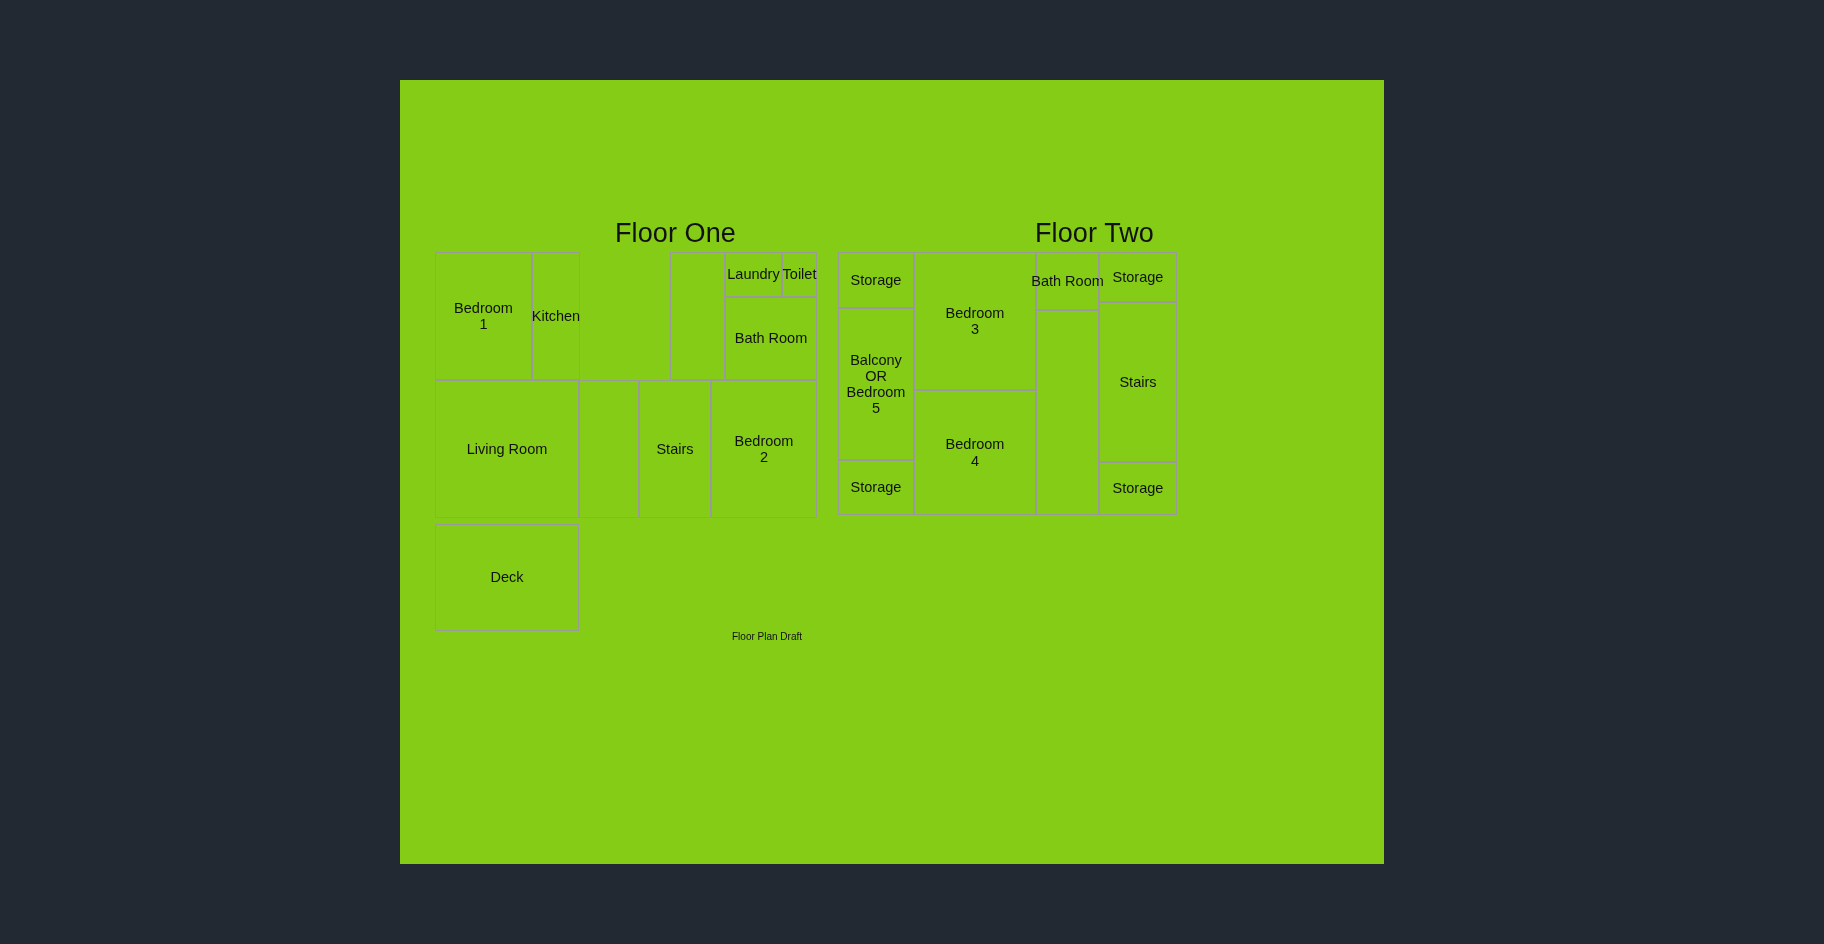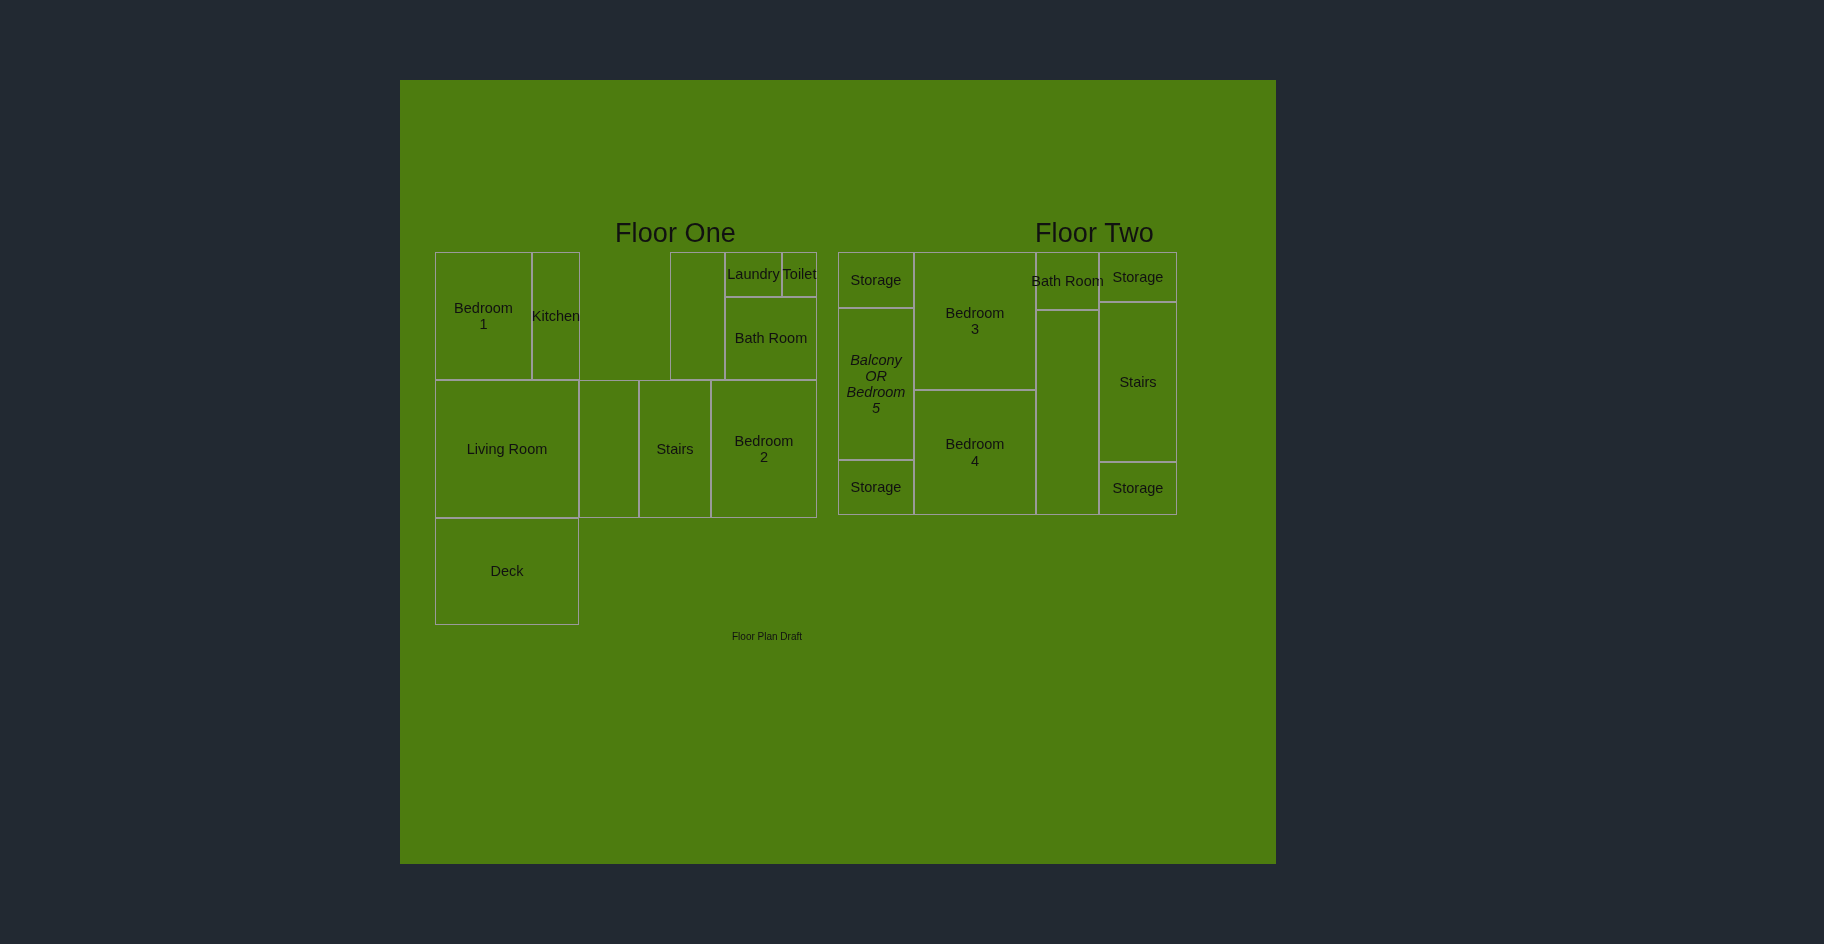--- a/index.html
+++ b/index.html
@@ -11,23 +11,23 @@
     height: 944px;
     background: #222932;
     font-family: "Liberation Sans", sans-serif;
     overflow: hidden;
   }
 
   #canvas {
     position: absolute;
     left: 400px;
     top: 80px;
-    width: 876px;
+    width: 984px;
     height: 784px;
-    background: #4d7c0f;
+    background: #84cc16;
   }
 
   .floor-title {
     position: absolute;
     font-size: 27px;
     color: #111111;
     font-weight: 400;
     white-space: nowrap;
     letter-spacing: 0.1px;
   }
@@ -111,30 +111,30 @@
       <div class="room" style="left: 144px; top: 128px; width: 60px; height: 138px;">
         <span class="room-label"></span>
       </div>
       <div class="room" style="left: 204px; top: 128px; width: 72px; height: 138px;">
         <span class="room-label">Stairs</span>
       </div>
       <div class="room" style="left: 276px; top: 128px; width: 106px; height: 138px;">
         <span class="room-label">Bedroom
 2</span>
       </div>
-      <div class="room" style="left: 0px; top: 266px; width: 144px; height: 107px;">
+      <div class="room" style="left: 0px; top: 272px; width: 144px; height: 107px;">
         <span class="room-label">Deck</span>
       </div>
     </div>
 
   <div class="plan" id="plan-floor-two" style="left:418px; top:172px; width:339px; height:263px;">
       <div class="room" style="left: 0px; top: 0px; width: 76px; height: 56px;">
         <span class="room-label">Storage</span>
       </div>
-      <div class="room" style="left: 0px; top: 56px; width: 76px; height: 152px; font-style: italic;">
+      <div class="room" style="left: 0px; top: 56px; width: 76px; height: 152px;">
         <span class="room-label">Balcony
 OR
 Bedroom
 5</span>
       </div>
       <div class="room" style="left: 0px; top: 208px; width: 76px; height: 55px;">
         <span class="room-label">Storage</span>
       </div>
       <div class="room" style="left: 76px; top: 0px; width: 122px; height: 138px;">
         <span class="room-label">Bedroom

